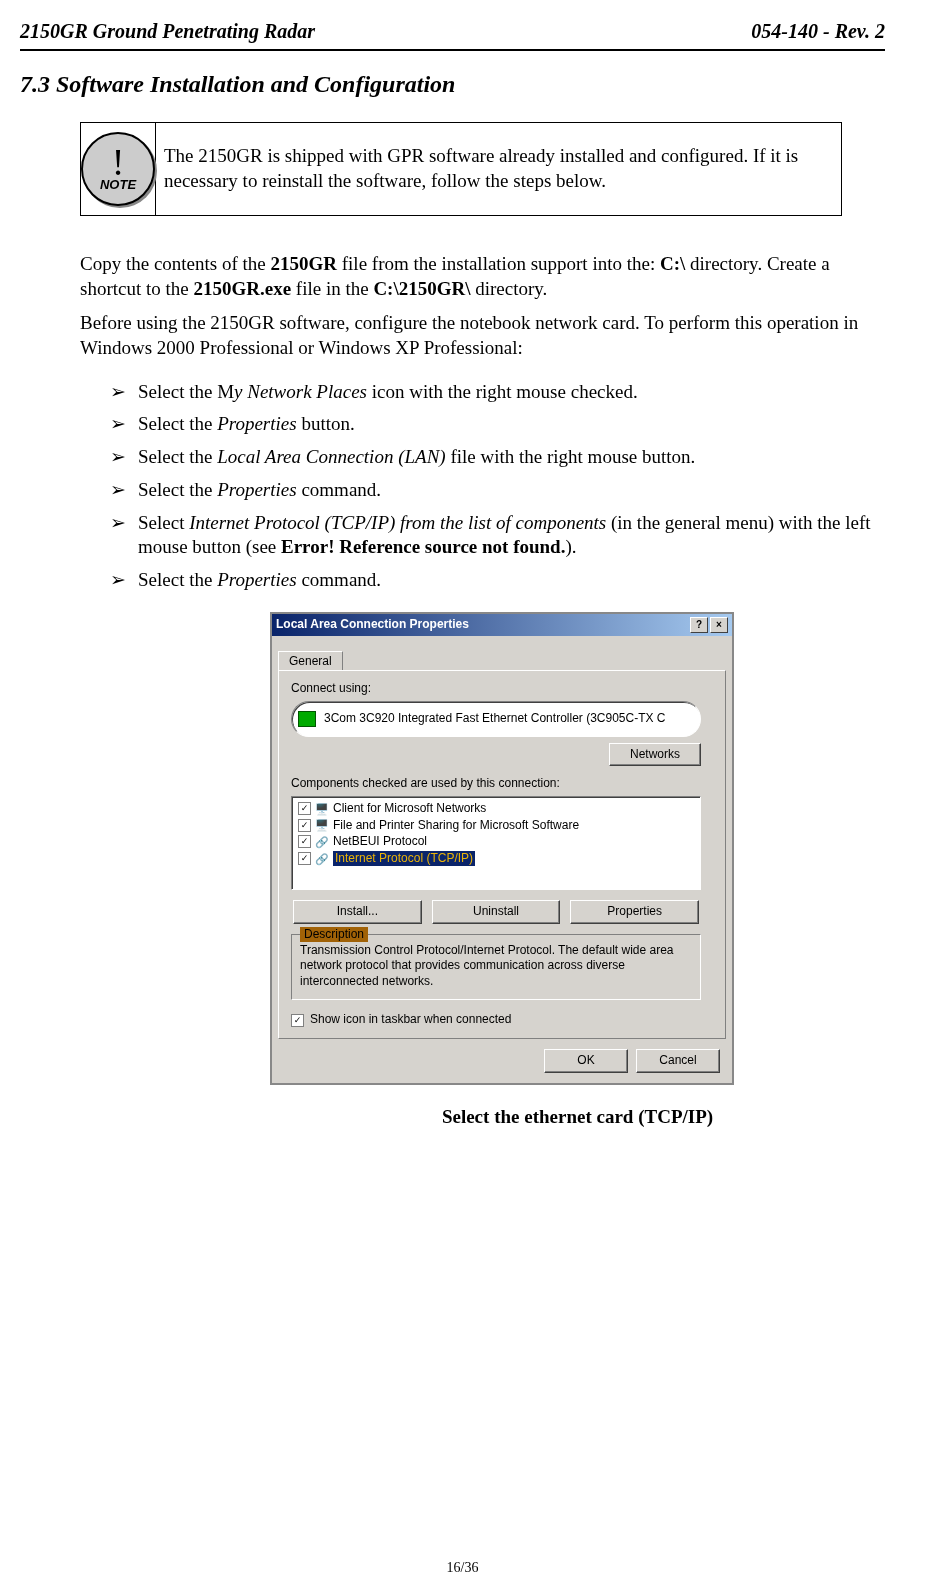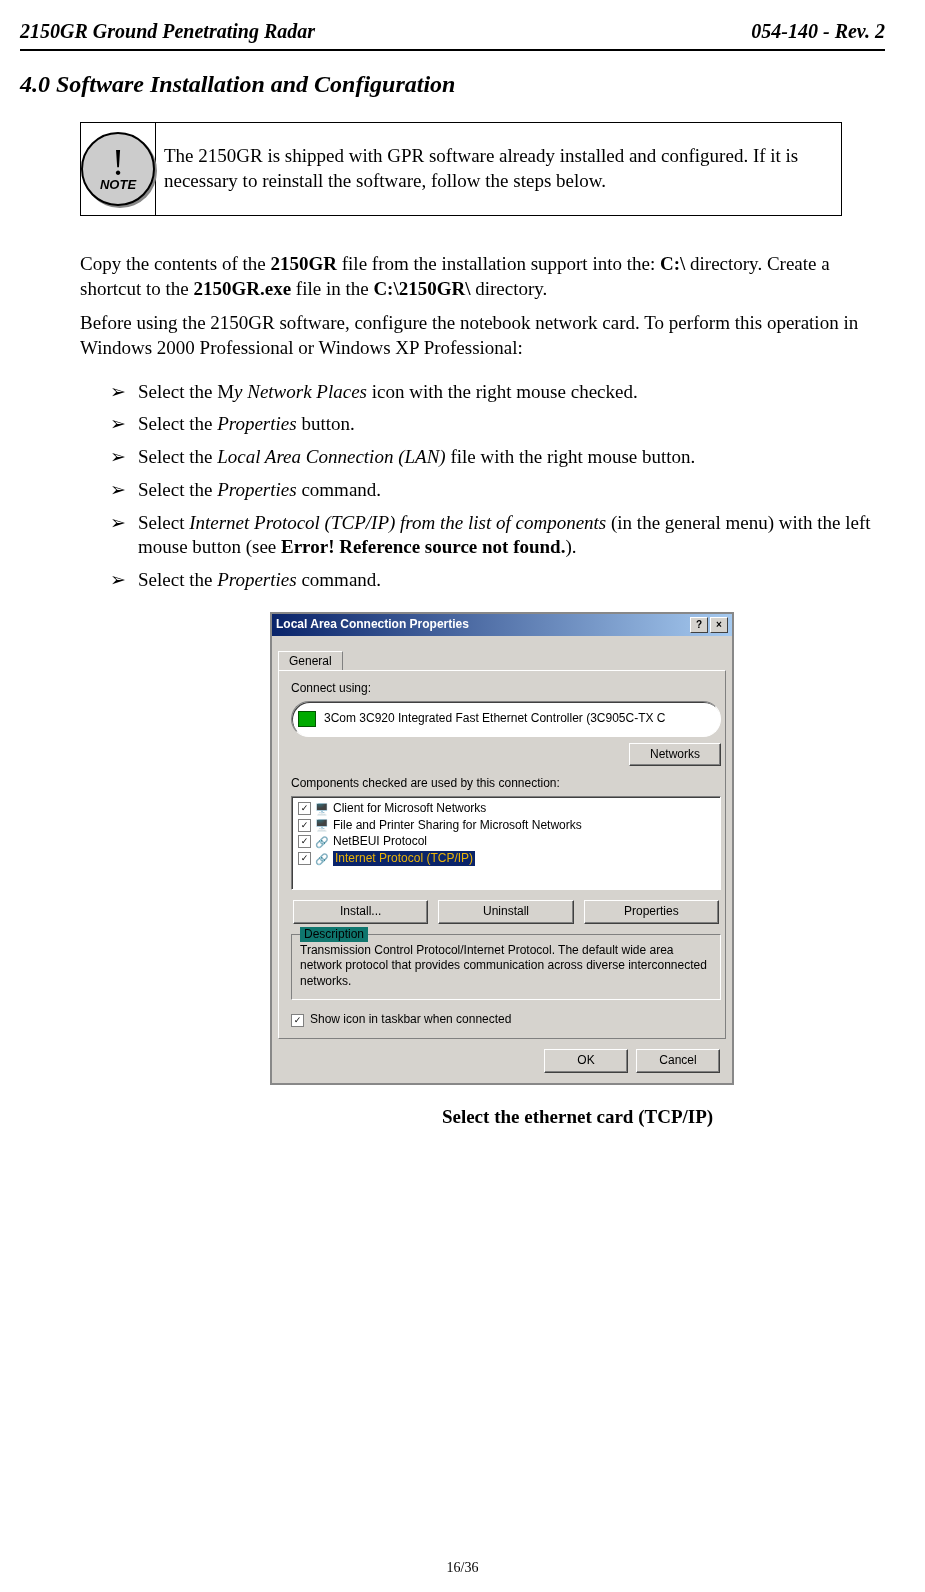--- a/index.html
+++ b/index.html
@@ -154,21 +154,21 @@
     border-right-color: #808080;
     padding: 2px 10px;
     position: relative;
     top: 1px;
   }
   .panel {
     margin: 0 6px;
     border: 1px solid #fff;
     border-right-color: #808080;
     border-bottom-color: #808080;
-    padding: 10px 4px 10px 12px;
+    padding: 10px 24px 10px 12px;
   }
   .sunken {
     background: #fff;
     border: 1px solid #808080;
     border-right-color: #fff;
     border-bottom-color: #fff;
     box-shadow: inset 1px 1px 0 #404040;
     padding: 4px 6px;
   }
   .connect-box {
@@ -239,21 +239,21 @@
     border-right-color: #fff;
     border-bottom-color: #fff;
     padding: 8px 8px 10px 8px;
     margin-top: 4px;
     position: relative;
   }
   .fieldset .legend {
     position: absolute;
     top: -8px;
     left: 8px;
-    background: #0f766e;
+    background: #a16207;
     padding: 0 4px;
     font-size: 12px;
   }
   .show-row {
     display: flex;
     align-items: center;
     gap: 6px;
     margin-top: 12px;
   }
   .dlg-footer {
@@ -283,21 +283,21 @@
 </head>
 <body>
 
 <div class="page">
   <div class="header-row">
     <span>2150GR Ground Penetrating Radar</span>
     <span>054-140 - Rev. 2</span>
   </div>
   <hr class="hr">
 
-  <div class="section-title">4.0 Software Installation and Configuration</div>
+  <div class="section-title">7.3 Software Installation and Configuration</div>
 
   <div class="note-box">
     <div class="note-icon-cell">
       <div class="note-icon">
         <span class="bang">!</span>
         <span class="lbl">NOTE</span>
       </div>
     </div>
     <div class="note-text">The 2150GR is shipped with GPR software already installed and configured. If it is necessary to reinstall the software, follow the steps below.</div>
   </div>
@@ -341,21 +341,21 @@
           <div>Components checked are used by this connection:</div>
           <div class="sunken comp-list">
             <div class="item">
               <span class="cb">✓</span>
               <span class="mini-icon">🖥️</span>
               <span>Client for Microsoft Networks</span>
             </div>
             <div class="item">
               <span class="cb">✓</span>
               <span class="mini-icon">🖥️</span>
-              <span>File and Printer Sharing for Microsoft Networks</span>
+              <span>File and Printer Sharing for Microsoft Software</span>
             </div>
             <div class="item">
               <span class="cb">✓</span>
               <span class="mini-icon">🔗</span>
               <span>NetBEUI Protocol</span>
             </div>
             <div class="item">
               <span class="cb">✓</span>
               <span class="mini-icon">🔗</span>
               <span class="sel" style="padding:0 2px">Internet Protocol (TCP/IP)</span>

